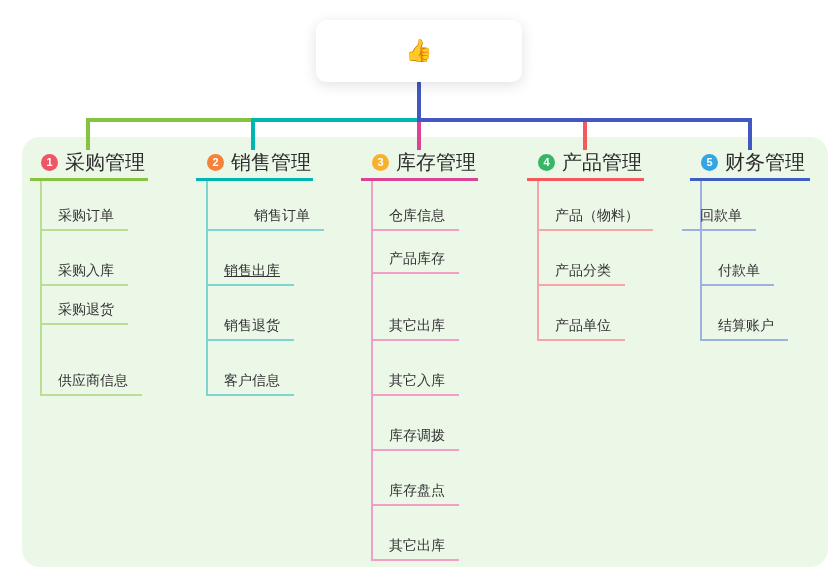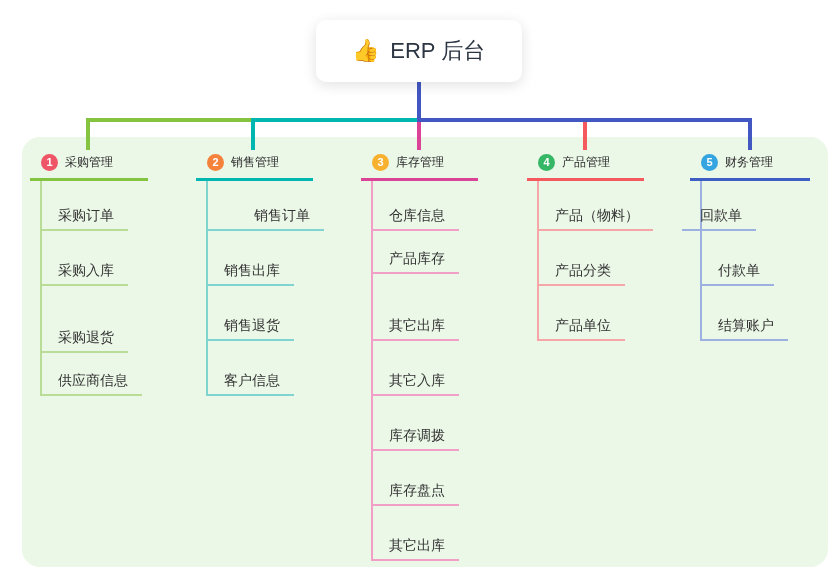--- a/index.html
+++ b/index.html
@@ -24,21 +24,21 @@
   .branch{
     position:absolute;top:146px;height:32px;box-sizing:content-box;
     display:flex;align-items:center;gap:7px;padding-left:11px;
     border-bottom:3px solid transparent;z-index:3;cursor:default;
   }
   .badge{
     width:17px;height:17px;border-radius:50%;flex:0 0 17px;
     color:#fff;font-size:11px;font-weight:700;
     display:flex;align-items:center;justify-content:center;
   }
-  .branch-label{font-size:12px;color:#2b2b2b;white-space:nowrap;}
+  .branch-label{font-size:20px;color:#2b2b2b;white-space:nowrap;}
   .spine{position:absolute;width:2px;top:181px;z-index:2;}
   .child{
     position:absolute;height:27px;line-height:27px;
     border-bottom:2px solid transparent;
     font-size:14px;color:#333333;white-space:nowrap;
     padding:0 14px 0 18px;z-index:3;
   }
 </style>
 </head>
 <body>
@@ -50,40 +50,39 @@
 <div class="vline" style="left: 86px; top: 118px; height: 32px; background: rgb(133, 196, 64);"></div>
 <div class="vline" style="left: 251px; top: 118px; height: 32px; background: rgb(0, 182, 176);"></div>
 <div class="vline" style="left: 417px; top: 120px; height: 30px; background: rgb(219, 67, 151);"></div>
 <div class="vline" style="left: 583px; top: 120px; height: 30px; background: rgb(244, 89, 94);"></div>
 <div class="hline" style="left: 417px; top: 118px; width: 335px; background: rgb(66, 87, 194);"></div>
 <div class="vline" style="left: 748px; top: 120px; height: 30px; background: rgb(66, 87, 194);"></div>
 <div class="vline" style="left: 417px; top: 82px; height: 40px; background: rgb(66, 87, 194);"></div>
 
 <div class="root-card">
   <span>👍</span>
-  <span>ERP 后台</span>
 </div>
 
 <div class="branch" style="left: 30px; width: 107px; border-bottom-color: rgb(133, 196, 64);">
   <span class="badge" style="background: rgb(238, 85, 102);">1</span>
   <span class="branch-label">采购管理</span>
 </div>
 <div class="spine" style="left: 40px; height: 215px; background: rgb(185, 220, 150);"></div>
 <div class="child" style="left: 40px; top: 202px; border-bottom-color: rgb(185, 220, 150); font-family: Liberation Serif, serif;">采购订单</div>
 <div class="child" style="left: 40px; top: 257px; border-bottom-color: rgb(185, 220, 150);">采购入库</div>
-<div class="child" style="left: 40px; top: 324px; border-bottom-color: rgb(185, 220, 150);">采购退货</div>
+<div class="child" style="left: 40px; top: 296px; border-bottom-color: rgb(185, 220, 150);">采购退货</div>
 <div class="child" style="left: 40px; top: 367px; border-bottom-color: rgb(185, 220, 150);">供应商信息</div>
 
 <div class="branch" style="left: 196px; width: 106px; border-bottom-color: rgb(0, 182, 176);">
   <span class="badge" style="background: rgb(245, 130, 59);">2</span>
   <span class="branch-label">销售管理</span>
 </div>
 <div class="spine" style="left: 206px; height: 215px; background: rgb(127, 212, 207);"></div>
 <div class="child" style="left: 206px; top: 202px; border-bottom-color: rgb(127, 212, 207); padding-left: 48px;">销售订单</div>
-<div class="child" style="left: 206px; top: 257px; border-bottom-color: rgb(127, 212, 207);">销售出库</div>
+<div class="child" style="left: 206px; top: 257px; border-bottom-color: rgb(127, 212, 207); text-decoration: underline;">销售出库</div>
 <div class="child" style="left: 206px; top: 312px; border-bottom-color: rgb(127, 212, 207);">销售退货</div>
 <div class="child" style="left: 206px; top: 367px; border-bottom-color: rgb(127, 212, 207);">客户信息</div>
 
 <div class="branch" style="left: 361px; width: 106px; border-bottom-color: rgb(219, 67, 151);">
   <span class="badge" style="background: rgb(248, 177, 46);">3</span>
   <span class="branch-label">库存管理</span>
 </div>
 <div class="spine" style="left: 371px; height: 380px; background: rgb(241, 159, 199);"></div>
 <div class="child" style="left: 371px; top: 202px; border-bottom-color: rgb(241, 159, 199);">仓库信息</div>
 <div class="child" style="left: 371px; top: 245px; border-bottom-color: rgb(241, 159, 199);">产品库存</div>

